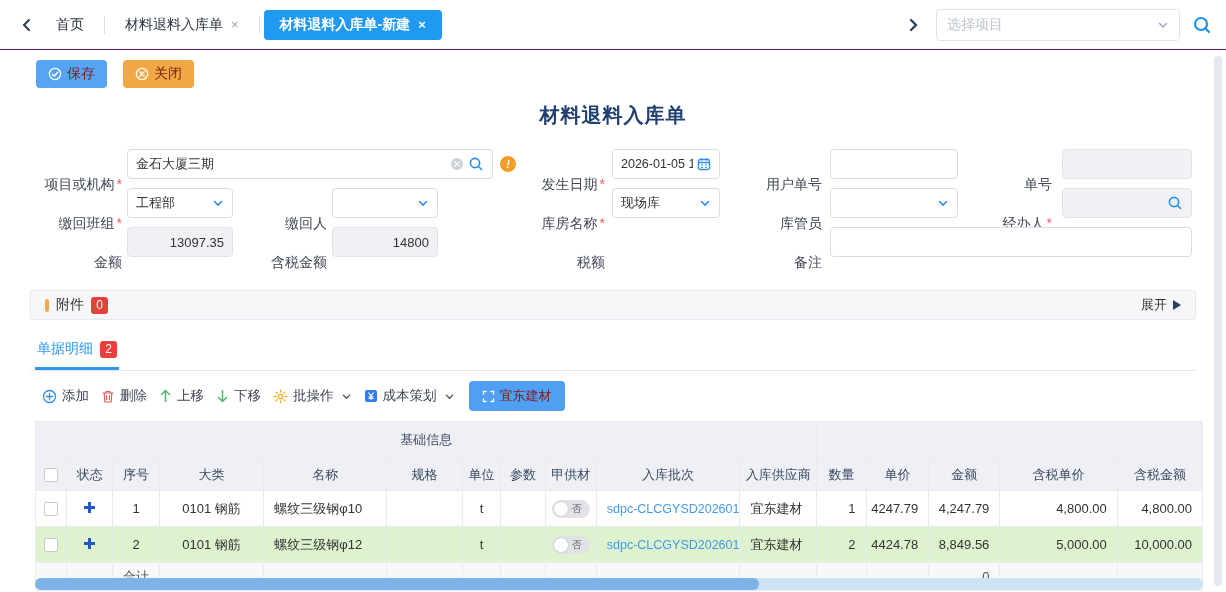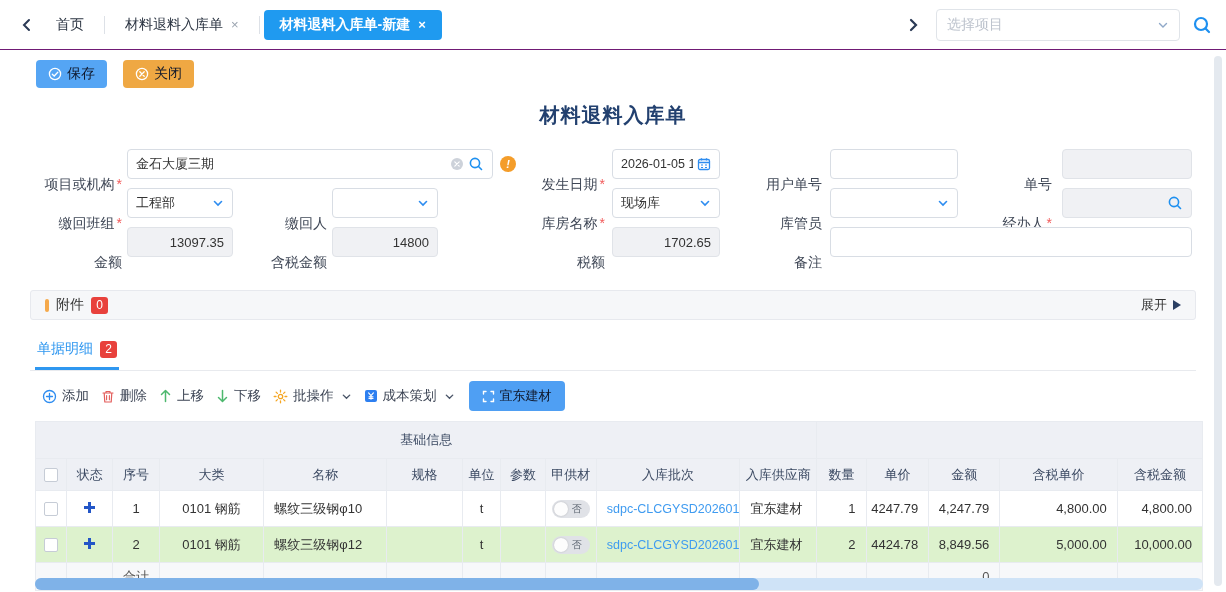--- a/index.html
+++ b/index.html
@@ -15,21 +15,21 @@
   .tab.active { background:#1f9af0; color:#fff; border-radius:4px; font-weight:bold; }
   .tab.active .x { color:#fff; }
   .vdiv { width:1px; height:18px; background:#dde1e7; margin:0 4px; }
   .tb-spacer { flex:1; }
   .proj-select { width:244px; height:32px; border:1px solid #e0e4e9; border-radius:4px;
     display:flex; align-items:center; padding:0 10px; gap:6px; margin:0 12px 0 10px; background:#fff; }
   .proj-select .ph { flex:1; color:#bdc3cd; font-size:14px; }
 
   
   .actions { display:flex; gap:16px; padding:10px 0 0 36px; }
-  .btn { height:28px; padding:0 12px; border:none; border-radius:4px; color:#0f172a; font-size:14px;
+  .btn { height:28px; padding:0 12px; border:none; border-radius:4px; color:#7f1d1d; font-size:14px;
     display:inline-flex; align-items:center; gap:5px; cursor:pointer; font-family:inherit; }
   .btn.save { background:#55a5f4; }
   .btn.close { background:#efa843; }
 
   
   .doc-title { text-align:center; font-size:20px; font-weight:bold; color:#22406f; margin-top:14px; letter-spacing:1px; }
 
   
   .form { position:relative; height:135px; margin-top:8px; }
   .flabel { position:absolute; height:30px; line-height:30px; text-align:right; color:#3f4756; font-size:14px; white-space:nowrap;margin-top:20px; }
@@ -252,23 +252,20 @@
   <div class="fld disabled row3" style="left:127px;width:106px;">
     <input disabled="" class="num" value="13097.35" style="">
   </div>
 
   <span class="flabel row3" style="left:237px;width:90px;">含税金额</span>
   <div class="fld disabled row3" style="left:332px;width:106px;">
     <input disabled="" class="num" value="14800" style="">
   </div>
 
   <span class="flabel row3" style="left:495px;width:110px;">税额</span>
-  <div class="fld disabled row3" style="left:612px;width:108px;">
-    <input disabled="" class="num" value="1702.65" style="">
-  </div>
 
   <span class="flabel row3" style="left:712px;width:110px;">备注</span>
   <div class="fld row3" style="left:830px;width:362px;">
     <input value="" style="">
   </div>
 </div>
 
 <div class="attach">
   <span class="orange-mark"></span>
   <span>附件</span>

